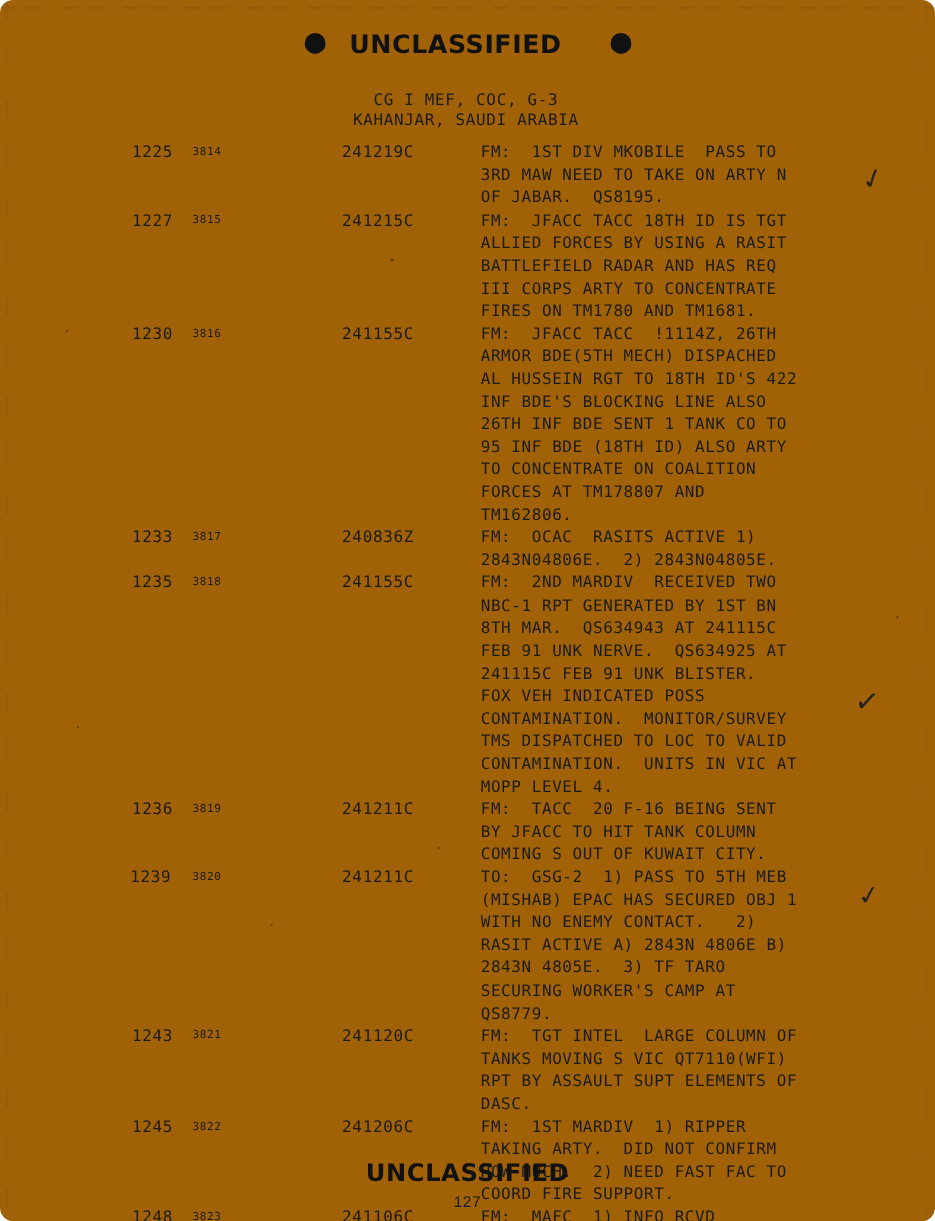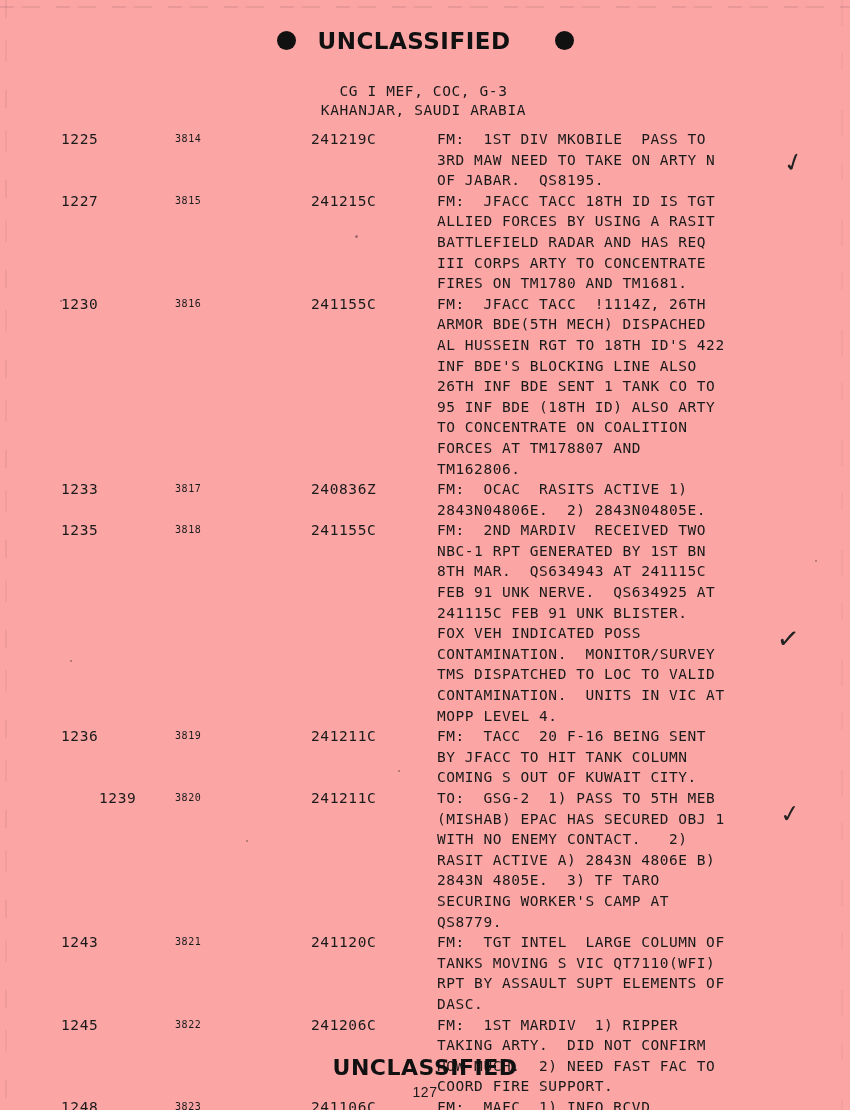--- a/index.html
+++ b/index.html
@@ -12,21 +12,22 @@
     height: 1110px;
     position: relative;
     font-family: "DejaVu Sans Mono", monospace;
     color: #1a1a1a;
     overflow: hidden;
   }
 
   .page {
     position: absolute;
     inset: 0;
-    background: #fca5a5;
+    background: #a16207;
+    border-radius: 12px;
   }
 
   
   .scan-edge-top {
     position: absolute;
     top: 6px; left: 0; right: 0;
     height: 2px;
     background: repeating-linear-gradient(90deg,
       rgba(0,0,0,0.12) 0 14px, rgba(0,0,0,0.02) 14px 22px,
       rgba(0,0,0,0.10) 22px 40px, rgba(0,0,0,0.0) 40px 56px);
@@ -102,29 +103,30 @@
     left: 0;
     width: 850px;
   }
   .entry {
     display: flex;
     align-items: flex-start;
     margin-bottom: 0px;
   }
   .col-time {
     width: 175px;
-    padding-left: 61px;
+    padding-left: 120px;
     box-sizing: border-box;
     font-size: 14.5px;
     line-height: 20.6px;
     letter-spacing: 0.6px;
     white-space: pre;
   }
   .col-time.indented {
     padding-left: 99px;
+    text-align: center;
   }
   .col-seq {
     width: 102px;
     font-size: 10px;
     line-height: 20.6px;
     letter-spacing: 0.6px;
     white-space: pre;
   }
   .col-dtg {
     width: 126px;

